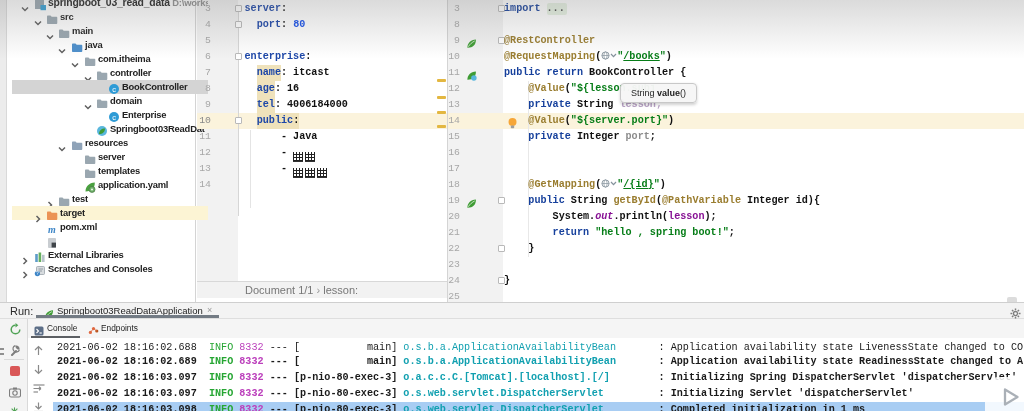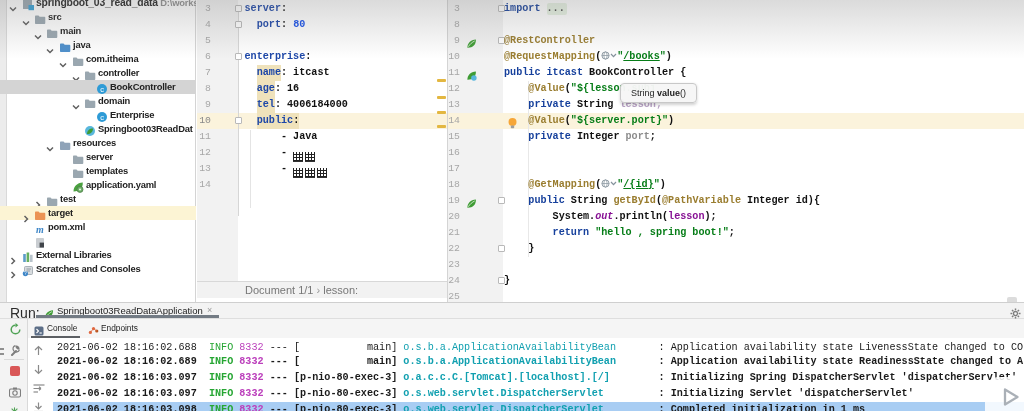--- a/index.html
+++ b/index.html
@@ -9,21 +9,21 @@
 .gray{color:#8c8c8c}.fld{color:#871094}.ital{font-style:italic}
 .ln{font-family:"Liberation Mono",monospace;font-size:9.8px;line-height:16px;color:#a7a7a7;text-align:right;font-weight:400}
 .tree{font-size:9.4px;color:#222;line-height:14px;white-space:nowrap;font-weight:700;letter-spacing:-0.2px}
 .fold{position:absolute;width:7px;height:7px;background:#fff;border:1px solid #b9b9b9;border-radius:1px}
 </style></head><body>
 <div class="a" style="left:0;top:0;width:7px;height:302px;background:#ececec;border-right:1px solid #d9d9d9"></div>
 <div class="a" style="left:7px;top:0;width:189px;height:302px;background:#fff;border-right:1px solid #d4d4d4"></div>
 <div class="a" style="left:197px;top:0;width:41px;height:281px;background:#f2f2f2"></div>
 <div class="a" style="left:447px;top:0;width:1px;height:302px;background:#d4d4d4"></div>
 <div class="a" style="left:448px;top:0;width:55px;height:302px;background:#f2f2f2"></div>
-<div class="a" style="left:0;top:0;width:196px;height:302px;overflow:hidden">
+<div class="a" style="left:12px;top:0;width:196px;height:302px;overflow:hidden">
 <div class="a" style="left:9px;top:-1px;width:8px;height:8px"><svg width="8" height="8" viewBox="0 0 8 8">
         <path d="M1 2.5 L4 5.5 L7 2.5" fill="none" stroke="#5f5f5f" stroke-width="1.45"></path>
       </svg></div>
 <div class="a" style="left:22px;top:-3px;width:13px;height:12px"><svg width="13" height="12" viewBox="0 0 13 12">
         <rect x="1" y="1" width="9" height="9" fill="#9aa7b0"></rect>
         <rect x="6.5" y="6" width="5.5" height="5.2" fill="#36a0d6"></rect>
       </svg></div>
 <div class="a tree" style="left:36px;top:-4px;height:14px"><b style="font-size:10.4px">springboot_03_read_data</b> <span style="color:#8e8e8e">D:\workspace\springb</span></div>
 <div class="a" style="left:22px;top:13px;width:8px;height:8px"><svg width="8" height="8" viewBox="0 0 8 8">
         <path d="M1 2.5 L4 5.5 L7 2.5" fill="none" stroke="#5f5f5f" stroke-width="1.45"></path>
@@ -229,21 +229,21 @@
 <div class="a" style="left:546.6px;top:3px;width:20px;height:12px;background:#e7f2e3;border-radius:2px"></div>
 <div class="a mono" style="left:504.0px;top:1px;height:16px"><span class="kw">import</span> <span style="color:#4a4a4a">...</span></div>
 <div class="a mono" style="left:504.0px;top:33px;height:16px"><span class="ann">@RestController</span></div>
 <div class="a mono" style="left:504.0px;top:49px;height:16px"><span class="ann">@RequestMapping</span>(<svg width="9" height="9" viewBox="0 0 10 10" style="vertical-align:-1px">
       <circle cx="5" cy="5" r="4" fill="none" stroke="#85929c" stroke-width="1"></circle>
       <ellipse cx="5" cy="5" rx="1.8" ry="4" fill="none" stroke="#85929c" stroke-width="0.8"></ellipse>
       <path d="M1 5 L9 5" stroke="#85929c" stroke-width="0.8"></path>
     </svg><svg width="7" height="9" viewBox="0 0 7 9" style="vertical-align:-1px">
       <path d="M1 3 L3.5 5.7 L6 3" fill="none" stroke="#85929c" stroke-width="1.2"></path>
     </svg><span class="str">"<u>/books</u>"</span>)</div>
-<div class="a mono" style="left:504.0px;top:65px;height:16px"><span class="kw">public itcast</span> BookController {</div>
+<div class="a mono" style="left:504.0px;top:65px;height:16px"><span class="kw">public return</span> BookController {</div>
 <div class="a mono" style="left:504.0px;top:81px;height:16px">    <span class="ann">@Value</span>(<span class="str">"${lesson.subj</span></div>
 <div class="a mono" style="left:504.0px;top:97px;height:16px">    <span class="kw">private</span> String <span style="color:#b9a3c6">lesson;</span></div>
 <div class="a mono" style="left:504.0px;top:113px;height:16px">    <span class="ann">@Value</span>(<span class="str">"${server.port}"</span>)</div>
 <div class="a mono" style="left:504.0px;top:129px;height:16px">    <span class="kw">private</span> Integer <span class="gray">port</span>;</div>
 <div class="a mono" style="left:504.0px;top:177px;height:16px">    <span class="ann">@GetMapping</span>(<svg width="9" height="9" viewBox="0 0 10 10" style="vertical-align:-1px">
       <circle cx="5" cy="5" r="4" fill="none" stroke="#85929c" stroke-width="1"></circle>
       <ellipse cx="5" cy="5" rx="1.8" ry="4" fill="none" stroke="#85929c" stroke-width="0.8"></ellipse>
       <path d="M1 5 L9 5" stroke="#85929c" stroke-width="0.8"></path>
     </svg><svg width="7" height="9" viewBox="0 0 7 9" style="vertical-align:-1px">
       <path d="M1 3 L3.5 5.7 L6 3" fill="none" stroke="#85929c" stroke-width="1.2"></path>
@@ -259,21 +259,21 @@
     </svg></div>
 <div class="a" style="left:620px;top:83px;width:77px;height:20px;background:rgba(246,246,246,0.97);border:1px solid #c8c8c8;border-radius:4px;box-shadow:0 1.5px 3px rgba(0,0,0,0.18);font-size:9px;color:#1f1f1f;line-height:18px;text-align:center">String <b>value</b>()</div>
 <div class="a" style="left:1007px;top:297px;width:10px;height:7px;background:#dcdcdc;border-radius:2px"></div>
 <div class="a" style="left:0;top:302px;width:1024px;height:1px;background:#cfcfcf"></div>
 <div class="a" style="left:0;top:303px;width:1024px;height:15px;background:#f3f3f3"></div>
 <div class="a" style="left:0;top:318px;width:1024px;height:20px;background:#f5f5f5"></div>
 <div class="a" style="left:0;top:338px;width:1024px;height:73px;background:#fff"></div>
 <div class="a" style="left:0;top:318px;width:27px;height:93px;background:#f3f3f3"></div>
 <div class="a" style="left:27px;top:318px;width:1px;height:93px;background:#d9d9d9"></div>
 <div class="a" style="left:0;top:317.5px;width:1024px;height:1px;background:#dedede"></div>
-<div class="a" style="left:10px;top:305px;font-size:14px;color:#2b2b2b">Run:</div>
+<div class="a" style="left:10px;top:305px;font-size:11px;color:#2b2b2b">Run:</div>
 <div class="a" style="left:44px;top:305px;width:11px;height:11px"><svg width="10" height="10" viewBox="0 0 12 12">
       <path d="M1.5 10.5 C1.5 5.5 5 2 10.8 1.6 C10.9 7.5 7.5 10.6 1.5 10.5 Z" fill="#3f9c35"></path>
       <path d="M2.5 9.5 C4.5 6.5 6.5 4.8 9.5 3.2" fill="none" stroke="#e7f3e2" stroke-width="0.9"></path>
     </svg></div>
 <div class="a" style="left:57px;top:305px;font-size:9.5px;color:#222">Springboot03ReadDataApplication</div>
 <div class="a" style="left:207px;top:305px;font-size:9px;color:#9a9a9a">×</div>
 <div class="a" style="left:36px;top:315px;width:183px;height:2.5px;background:#737b84"></div>
 <div class="a" style="left:1010px;top:305px;width:11px;height:11px"><svg width="11" height="11" viewBox="0 0 12 12">
       <circle cx="6" cy="6" r="2.2" fill="none" stroke="#7e7e7e" stroke-width="1.4"></circle>
       <g stroke="#7e7e7e" stroke-width="1.6">

